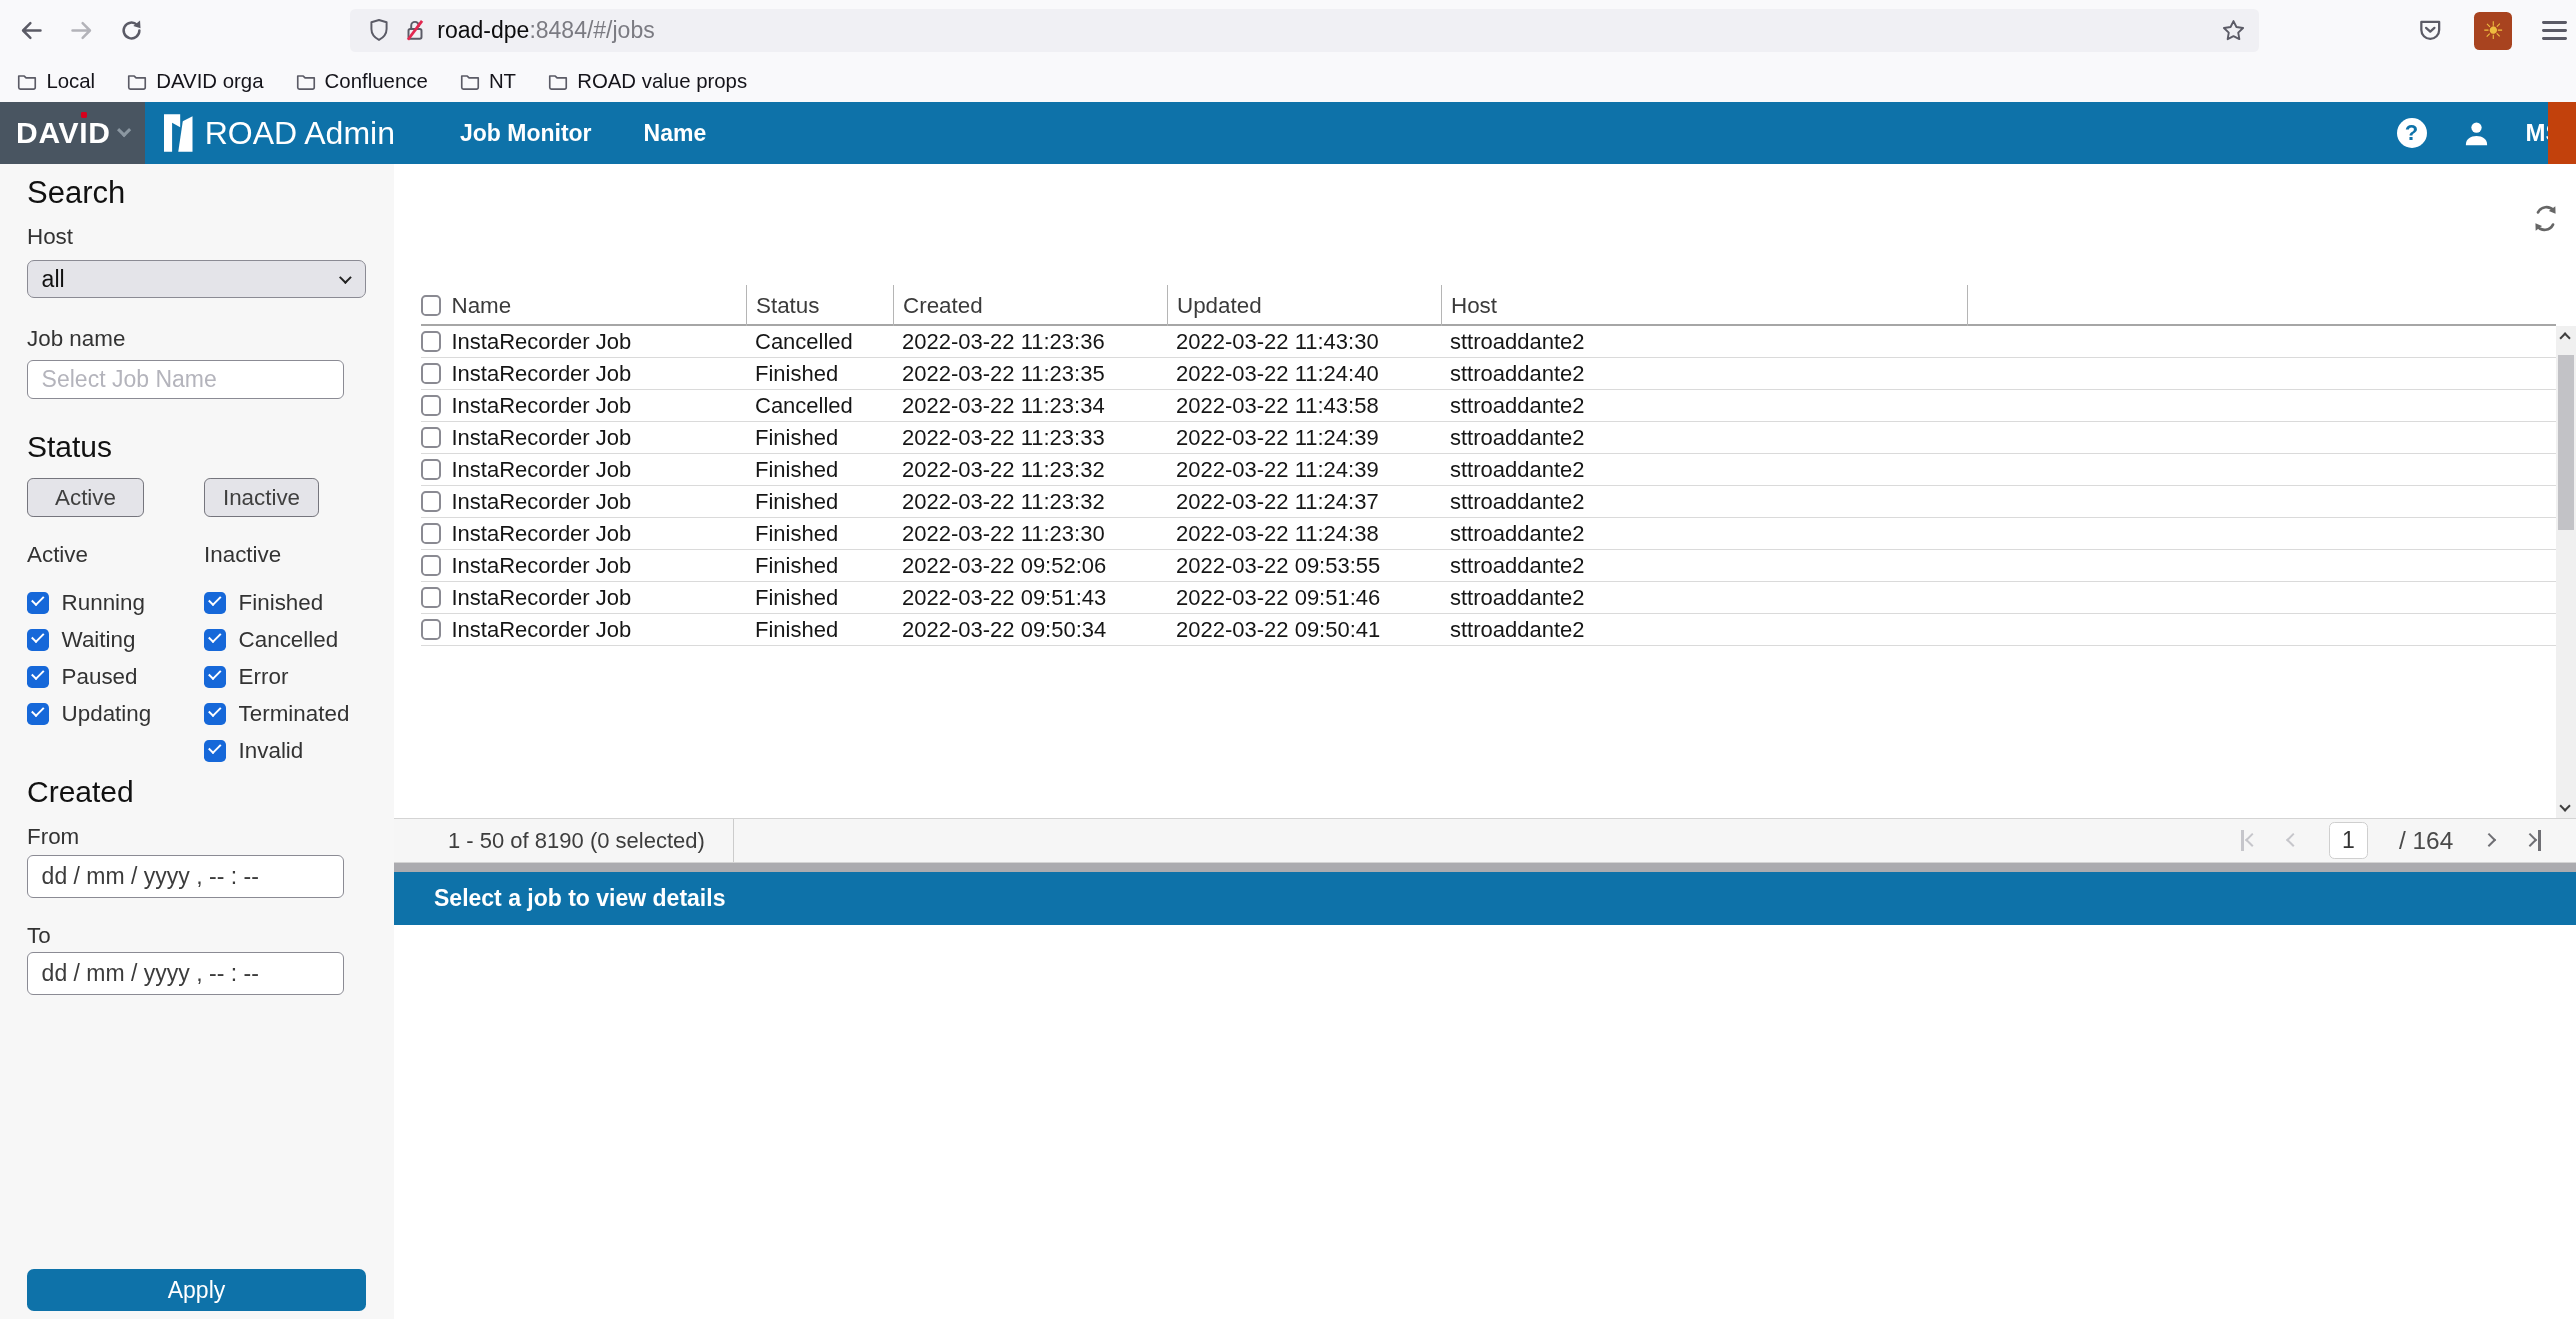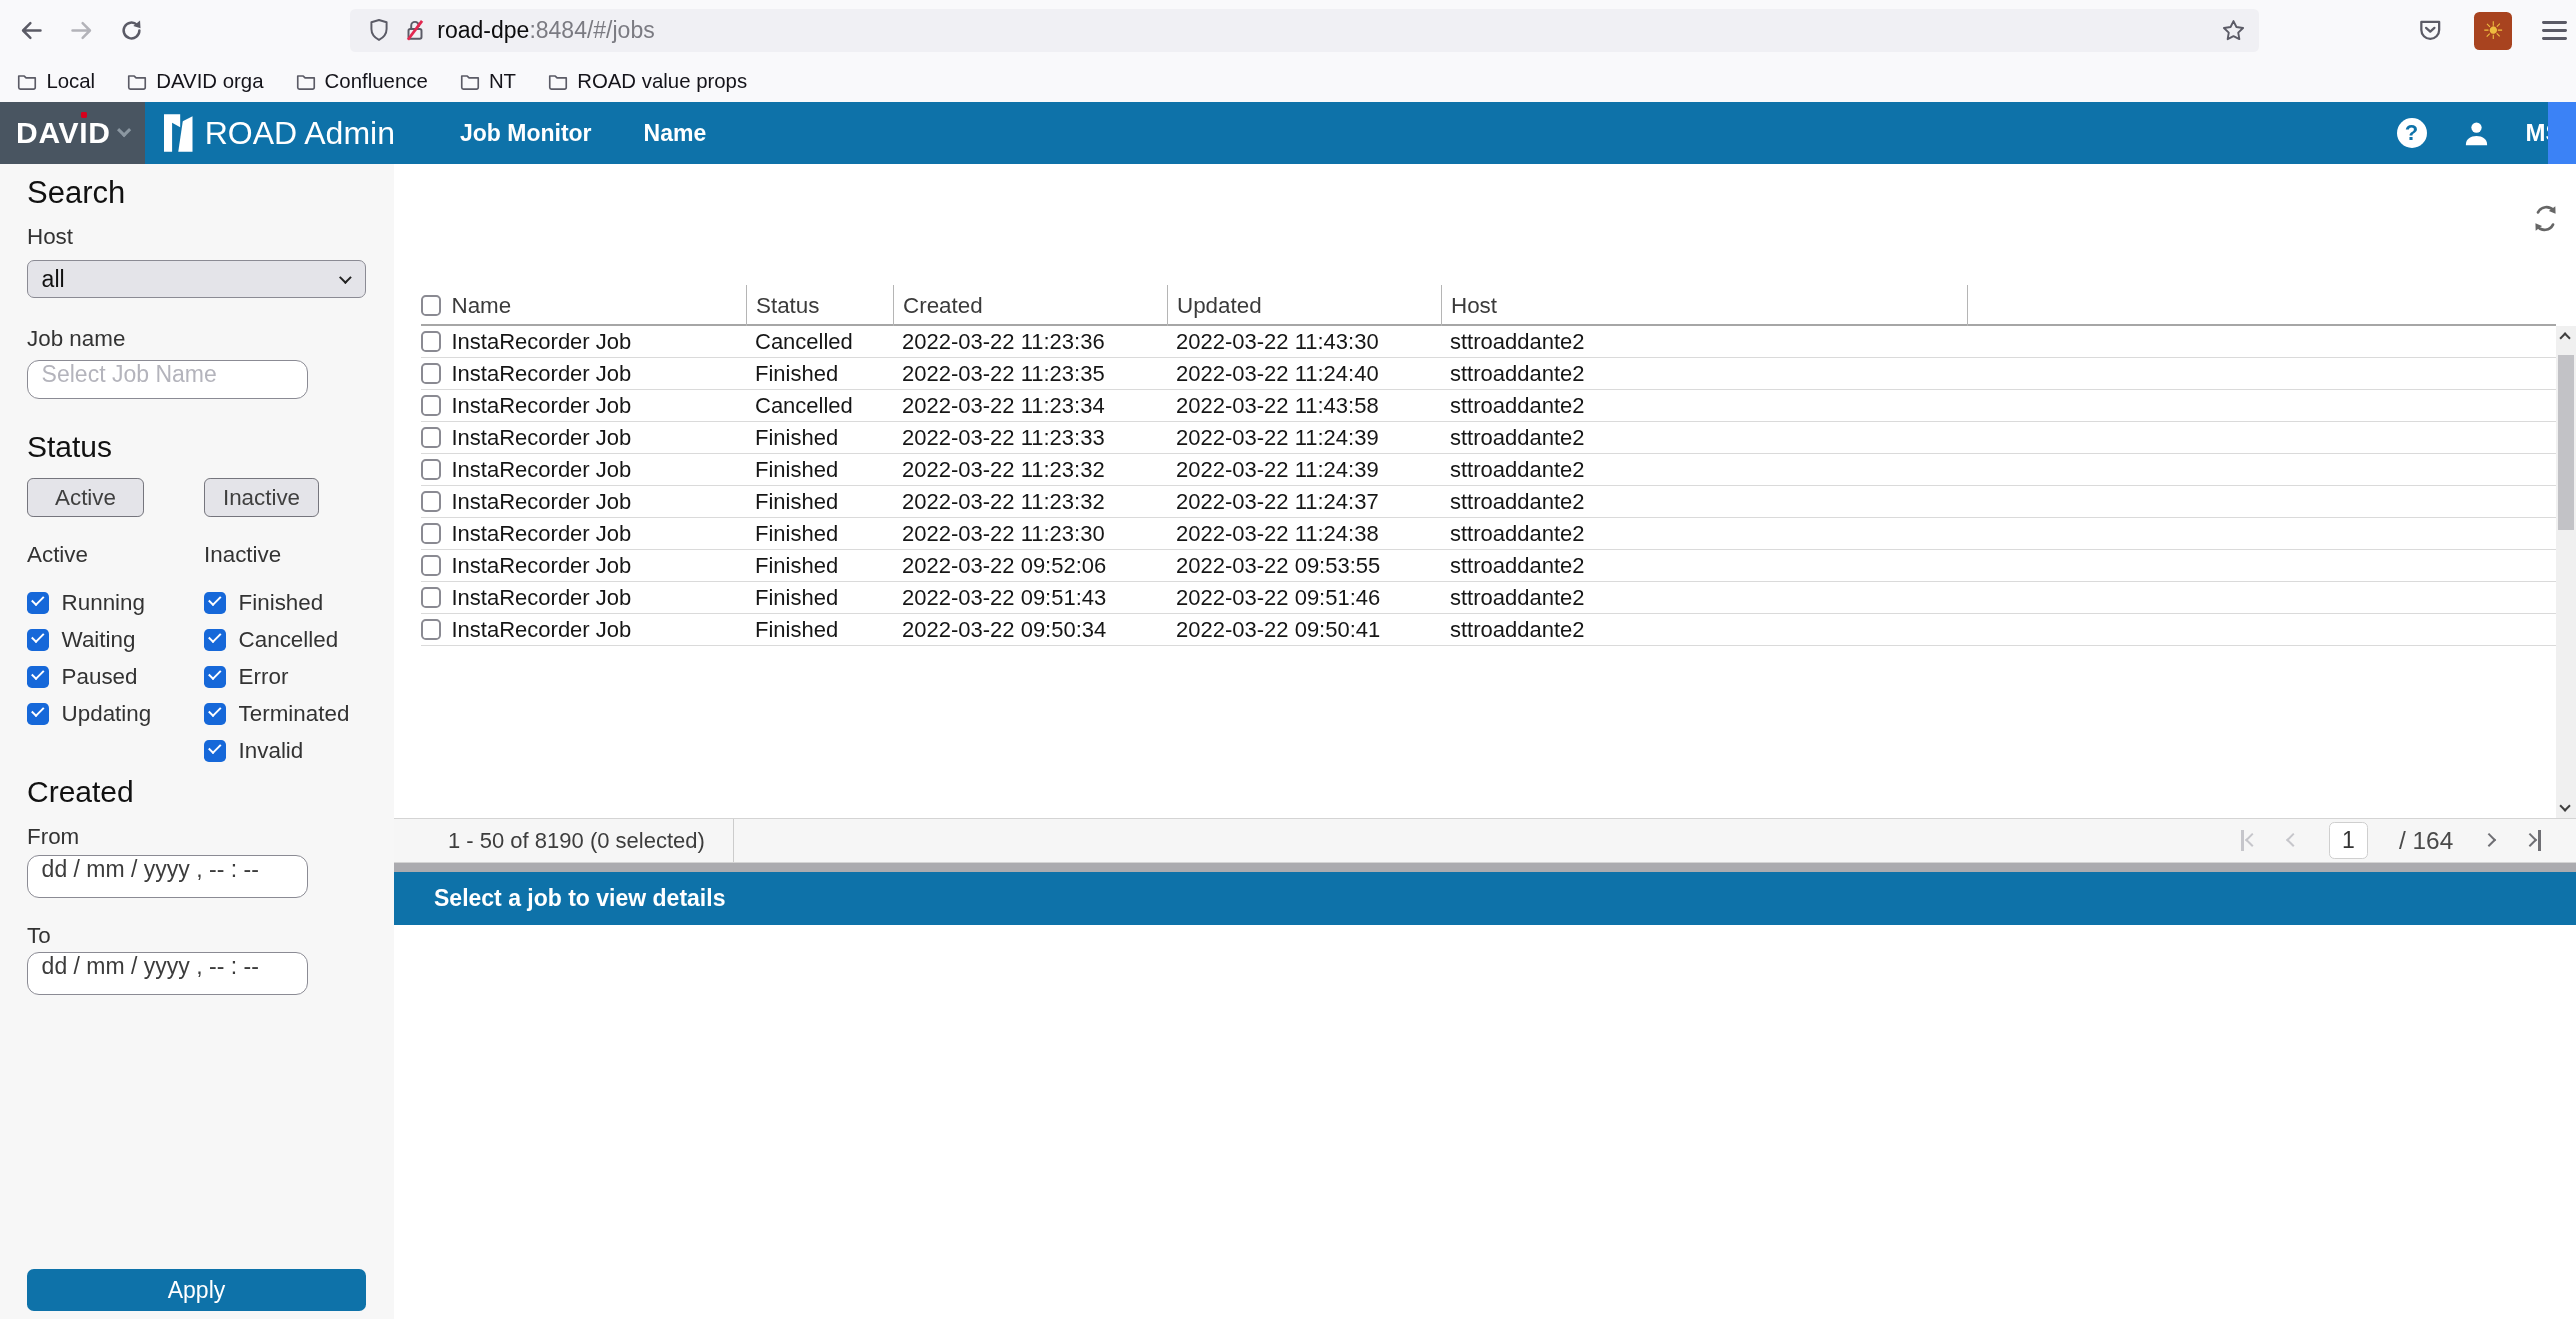--- a/index.html
+++ b/index.html
@@ -1,18 +1,18 @@
 <!DOCTYPE html>
 <html style="font-size:11px"><head>
 <meta charset="utf-8">
 <style>
   * { margin:0; padding:0; box-sizing:border-box; }
   html,body { width:2576px; height:1320px; }
   body { font-family:"Liberation Sans","DejaVu Sans",sans-serif; background:#fff; }
-  #app { position:relative; width:2576px; height:1320px; overflow:hidden; background:#3b82f6; }
+  #app { position:relative; width:2576px; height:1320px; overflow:hidden; background:#c2410c; }
 
   
   .toolbar { position:absolute; left:0; top:0; width:2576px; height:61px; background:#f9f9fb; display:flex; align-items:center; }
   .navbtn { width:38px; height:38px; display:flex; align-items:center; justify-content:center; margin-left:12.2px; border-radius:5.4px; }
   .navbtn svg { display:block; }
   .urlbar { position:absolute; left:350px; top:8.8px; width:1909px; height:43px; background:#f0f0f4; border-radius:5.4px; display:flex; align-items:center; padding:0 12.2px 0 16.3px; }
   .urlbar .utext { font-size:23px; margin-left:9.5px; }
   .u-host { color:#0c0c0d; }
   .u-rest { color:#7b7b82; }
   .u-spacer { flex:1; }
@@ -39,21 +39,21 @@
   .helpicon { width:30px; height:30px; border-radius:50%; background:#fff; color:#0e72a9; font-size:22px; font-weight:bold; display:flex; align-items:center; justify-content:center; }
   .username { color:#fff; font-size:24px; font-weight:bold; margin-right:-13.6px; }
 
   
   .sidebar { position:absolute; left:0; top:164px; width:394px; height:1156px; background:#f7f7f7; }
   .sidebar .abs { position:absolute; left:27px; }
   .s-title { font-size:31px; font-weight:500; color:#111; }
   .s-label { font-size:22.4px; color:#333; }
   .s-select { width:339px; height:38px; background:#e4e4e9; border:1.4px solid #8b8b94; border-radius:7px; display:flex; align-items:center; padding:0 13.6px; font-size:23px; color:#111; position:relative; }
   .s-select .chev { position:absolute; right:15px; top:12.2px; width:8.8px; height:8.8px; border-right:2.7px solid #222; border-bottom:2.7px solid #222; transform:rotate(45deg); }
-  .s-input { width:281px; height:39px; background:#fff; border:1.4px solid #8b8b94; border-radius:12px; display:flex; align-items:flex-start; padding:0 13.6px; font-size:23px; }
+  .s-input { width:317px; height:39px; background:#fff; border:1.4px solid #8b8b94; border-radius:6px; display:flex; align-items:center; padding:0 13.6px; font-size:23px; }
   .placeholder { color:#b4b4bc; }
   .datetext { color:#3c3c3c; }
   .s-btn { height:39px; background:#e4e4e9; border:1.4px solid #75757d; border-radius:6.1px; display:flex; align-items:center; justify-content:center; font-size:22.4px; color:#3f3f3f; position:absolute; }
   .ckcol { position:absolute; width:170px; }
   .grouplabel { font-size:22.4px; color:#333; margin-bottom:16.3px; }
   .ck { display:flex; align-items:center; gap:12.2px; height:37px; }
   .ckbox { width:22.4px; height:22.4px; background:#1668d9; border-radius:4.8px; position:relative; flex:0 0 auto; }
   .ckbox::after { content:""; position:absolute; left:5.4px; top:4.8px; width:9.5px; height:5.4px; border-left:2.7px solid #fff; border-bottom:2.7px solid #fff; transform:rotate(-45deg); }
   .ck .lbl { font-size:22.4px; color:#333; }
   .applybtn { position:absolute; left:27px; top:1105px; width:339px; height:42px; background:#0e72a9; border:none; border-radius:6.8px; color:#fff; font-size:23px; display:flex; align-items:center; justify-content:center; }

